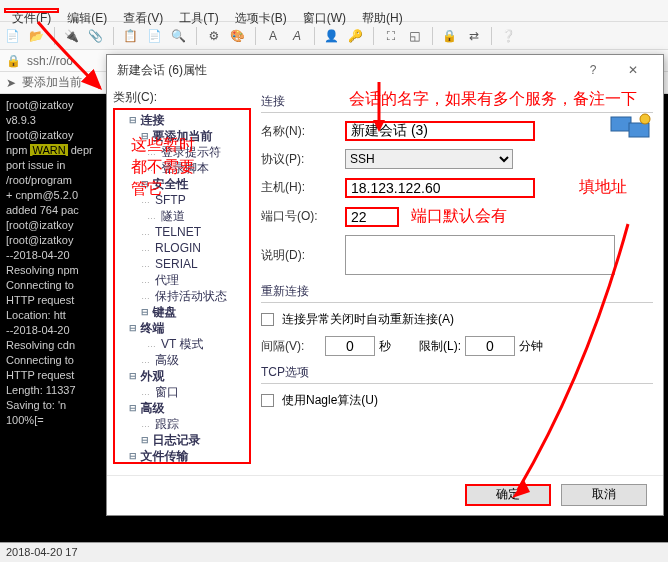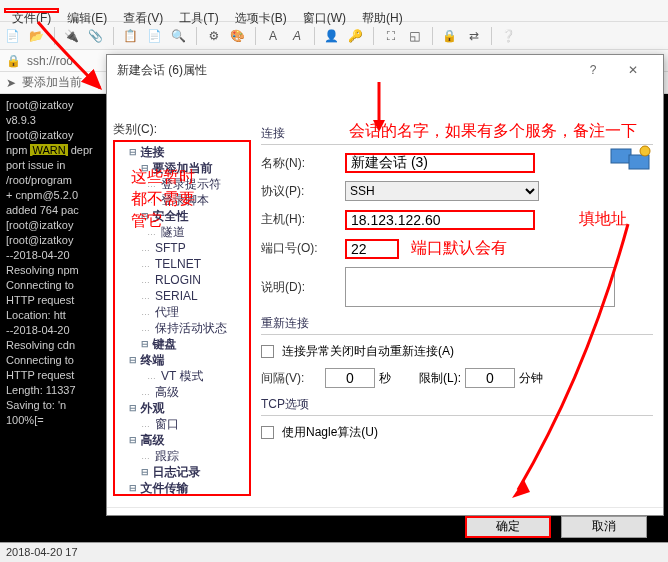--- a/index.html
+++ b/index.html
@@ -23,21 +23,21 @@
 .terminal-bg .yel { background: #aa0; color: #000; padding: 0 2px; text-decoration: underline; }
 .terminal-bg .status { position: absolute; bottom: 0; left: 0; right: 0; height: 20px; background: #f0f0f0; color: #333; padding: 2px 6px; border-top: 1px solid #999; }
 
 .tab-badge { position: absolute; top: 100px; left: 0; background: #0a0; color: #fff; font-size: 10px; padding: 2px 4px; border-radius: 2px; }
 
 .dialog { position: absolute; top: 54px; left: 106px; width: 558px; height: 462px; background: #fff; border: 1px solid #888; box-shadow: 2px 2px 10px rgba(0,0,0,.3); }
 .dialog-title { height: 30px; display: flex; align-items: center; padding: 0 10px; color: #333; }
 .dialog-title .ttl { flex: 1; }
 .dialog-title .wbtn { width: 40px; height: 28px; display: flex; align-items: center; justify-content: center; color: #666; cursor: default; }
 
-.dialog-body { display: flex; height: 390px; margin-top: 32px; }
+.dialog-body { display: flex; height: 390px; }
 
 .tree-pane { width: 150px; padding: 4px 6px; }
 .tree-pane .cat-label { color: #333; margin-bottom: 2px; }
 .tree-box { border: 2px solid #f00; height: 356px; padding: 2px 4px; overflow: hidden; position: relative; }
 .tree-box .node { display: flex; align-items: center; gap: 2px; height: 16px; color: #335; cursor: default; }
 .tree-box .dash::before { content: "⊟"; color: #789; font-size: 9px; margin-right: 2px; }
 .tree-box .leaf { margin-left: 28px; color: #335; }
 .tree-box .leaf::before { content: "…"; color: #aaa; margin-right: 3px; font-size: 9px; }
 .tree-box .lv1 { margin-left: 10px; font-weight: bold; }
 .tree-box .lv2 { margin-left: 22px; font-weight: bold; }
@@ -159,22 +159,22 @@
 
   <div class="dialog-body">
     <div class="tree-pane">
       <div class="cat-label">类别(C):</div>
       <div class="tree-box">
         <div class="node lv1 dash">连接</div>
         <div class="node lv2 dash">要添加当前</div>
         <div class="node leaf">登录提示符</div>
         <div class="node leaf">登录脚本</div>
         <div class="node lv2 dash">安全性</div>
+        <div class="node leaf" style="margin-left:22px">SFTP</div>
         <div class="node leaf">隧道</div>
-        <div class="node leaf" style="margin-left:22px">SFTP</div>
         <div class="node leaf" style="margin-left:22px">TELNET</div>
         <div class="node leaf" style="margin-left:22px">RLOGIN</div>
         <div class="node leaf" style="margin-left:22px">SERIAL</div>
         <div class="node leaf" style="margin-left:22px">代理</div>
         <div class="node leaf" style="margin-left:22px">保持活动状态</div>
         <div class="node lv2 dash">键盘</div>
         <div class="node lv1 dash">终端</div>
         <div class="node leaf">VT 模式</div>
         <div class="node leaf" style="margin-left:22px">高级</div>
         <div class="node lv1 dash">外观</div>
@@ -196,21 +196,21 @@
       <div class="grp-title">连接</div>
 
       <div style="position:absolute; top:4px; left:92px; right:4px;" class="notehl">会话的名字，如果有多个服务，备注一下</div>
 
       <div class="form-row">
         <span class="lbl">名称(N):</span>
         <input type="text" class="hl" style="width: 190px;" value="新建会话 (3)">
       </div>
       <div class="form-row">
         <span class="lbl">协议(P):</span>
-        <select style="width:194px"><option>SSH</option></select>
+        <select style="width:168px"><option>SSH</option></select>
       </div>
       <div class="form-row">
         <span class="lbl">主机(H):</span>
         <input type="text" class="hl" style="width: 190px;" value="18.123.122.60">
         <span class="notehl" style="margin-left:40px">填地址</span>
       </div>
       <div class="form-row">
         <span class="lbl">端口号(O):</span>
         <input type="text" class="hl spin" value="22" style="">
         <span class="notehl" style="margin-left:8px">端口默认会有</span>

